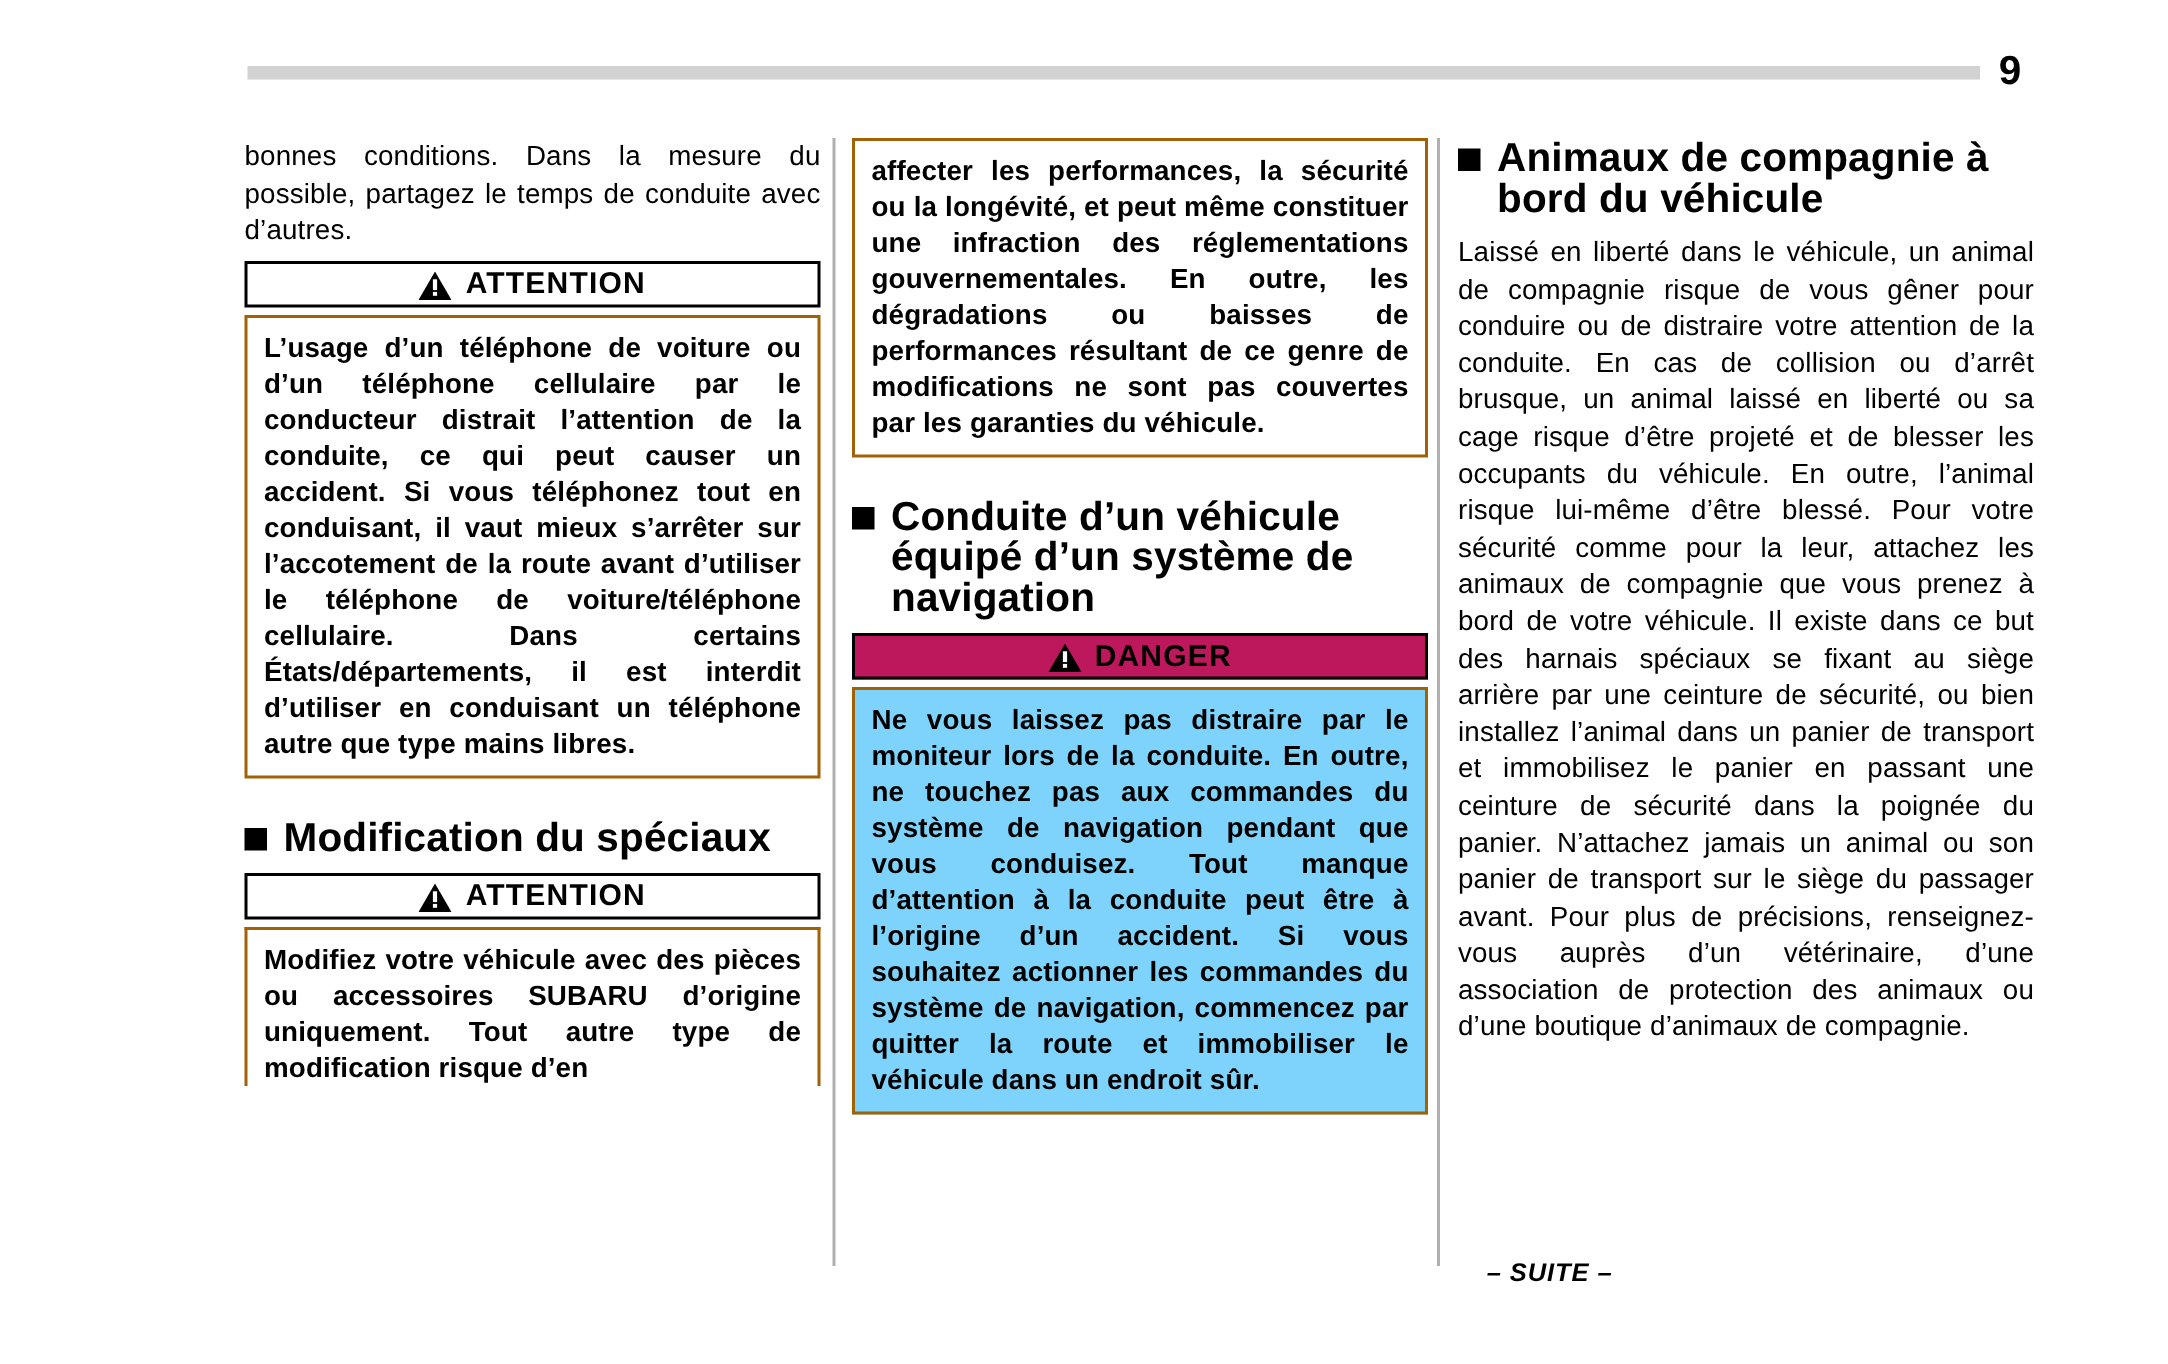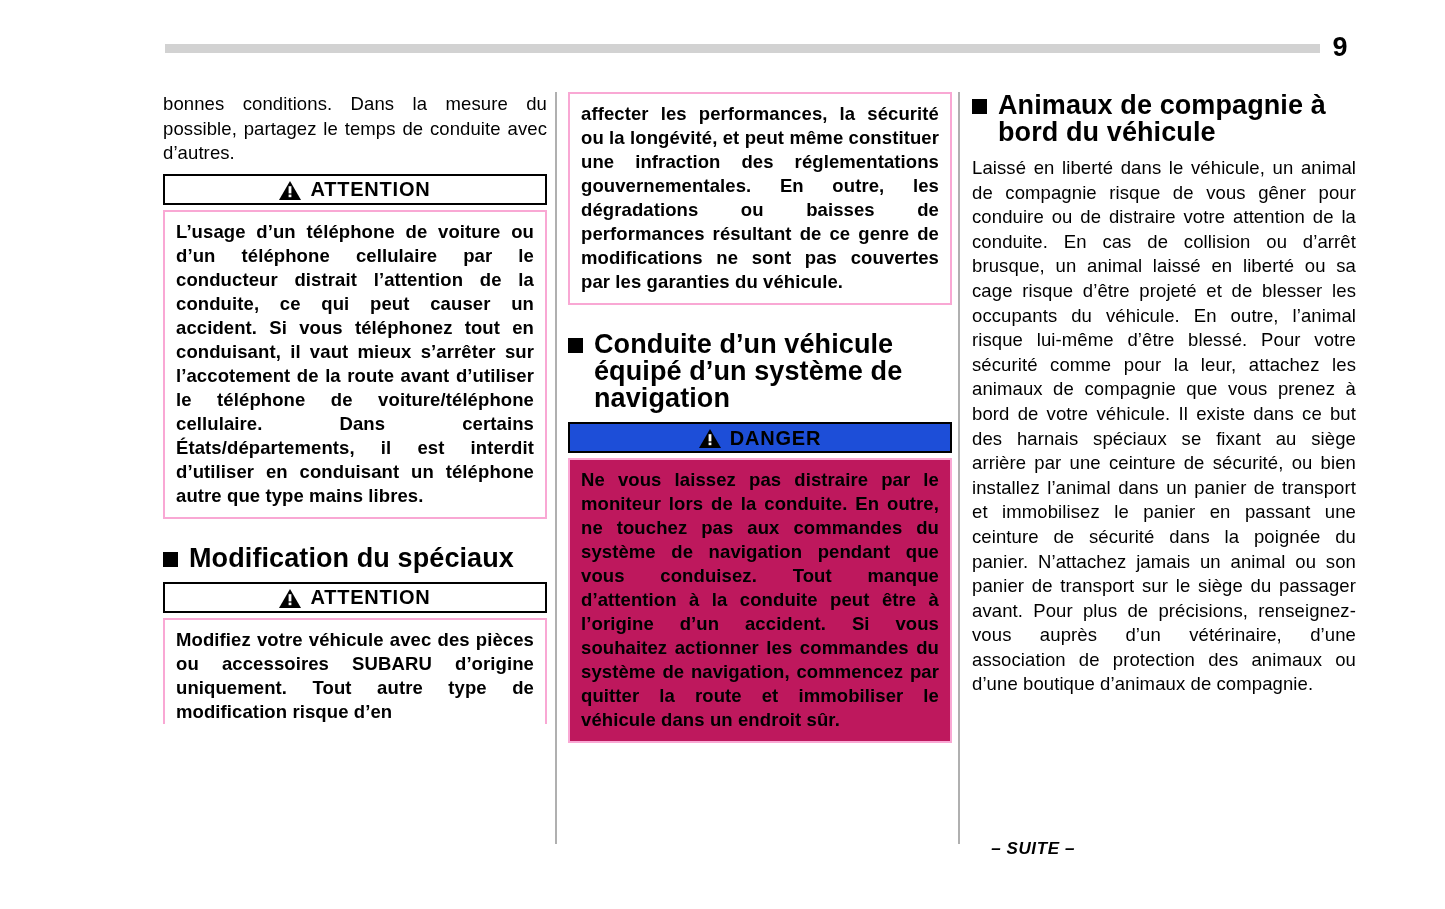--- a/index.html
+++ b/index.html
@@ -104,43 +104,43 @@
   .alert-header {
     border: 2.5px solid #000;
     box-sizing: border-box;
     height: 31px;
     display: flex;
     align-items: center;
     justify-content: center;
     margin-top: 8px;
     background: #ffffff;
   }
-  .alert-header.gray { background: #1d4ed8; }
+  .alert-header.gray { background: #be185d; }
   .alert-header .tri-icon {
     display: inline-block;
     width: 22px;
     height: 19px;
     margin-right: 9px;
     position: relative;
     top: 1px;
   }
   .alert-header-label {
     font-size: 20px;
     font-weight: bold;
     letter-spacing: 0.8px;
     line-height: 20px;
   }
   .alert-body {
-    border: 2px solid #f9a8d4;
+    border: 2px solid #a16207;
     box-sizing: border-box;
     margin-top: 5px;
     padding: 8px 11px 9px 11px;
     background: #ffffff;
   }
-  .alert-body.gray { background: #be185d; }
+  .alert-body.gray { background: #7dd3fc; }
   .alert-body.open-bottom {
     border-bottom: none;
     padding-bottom: 0;
   }
   .alert-text {
     font-size: 18.5px;
     line-height: 24px;
     font-weight: bold;
     text-align: justify;
     text-justify: inter-word;

